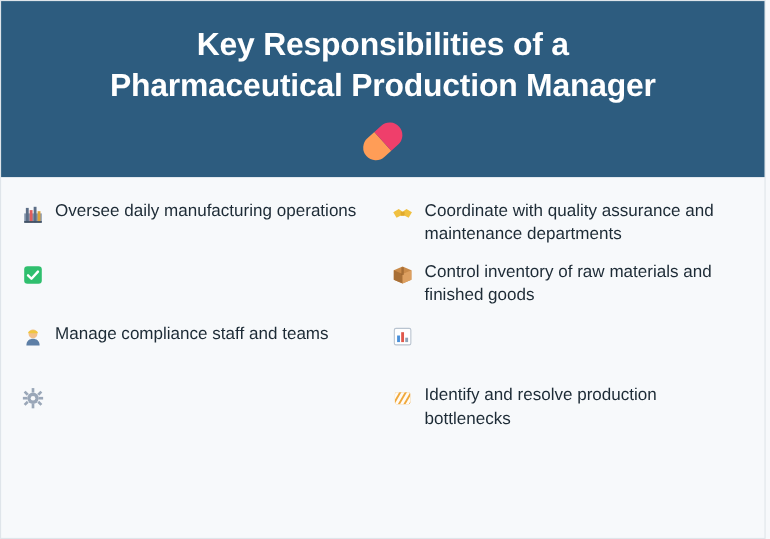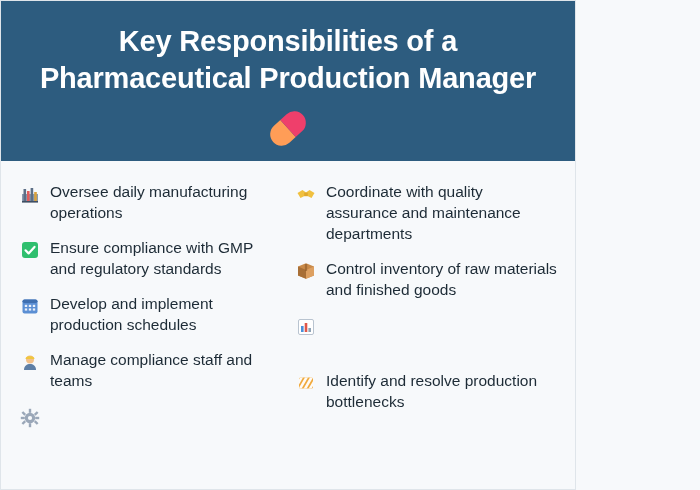--- a/index.html
+++ b/index.html
@@ -7,21 +7,21 @@
     padding: 0;
   }
   body {
     width: 700px;
     height: 490px;
     background: #f7f9fb;
     font-family: "Liberation Sans", sans-serif;
     overflow: hidden;
   }
   .infographic {
-    width: 576px;
+    width: 696px;
     height: 490px;
     box-sizing: border-box;
     background: #f7f9fb;
     border: 1px solid #dfe5ea;
     display: flex;
     flex-direction: column;
   }
   .header {
     background: #2d5c7f;
     padding: 22px 24px 16px 24px;
@@ -141,38 +141,22 @@
         <span class="item-text">Oversee daily manufacturing operations</span>
       </div>
 
       <div class="item">
         <span class="item-icon">
           <svg width="20" height="20" viewBox="0 0 20 20">
             <rect x="2" y="2" width="16" height="16" rx="3" fill="#2fbf6e"></rect>
             <path d="M5.5 10.3 L8.6 13.4 L14.5 6.9" stroke="#ffffff" stroke-width="2.2" fill="none" stroke-linecap="round" stroke-linejoin="round"></path>
           </svg>
         </span>
-        <span class="item-text">Ensure compliance with GMP and regulatory standards</span>
-      </div>
-
-      <div class="item">
-        <span class="item-icon">
-          <svg width="20" height="20" viewBox="0 0 20 20">
-            <rect x="2.5" y="3.5" width="15" height="14" rx="2" fill="#5b8fd4"></rect>
-            <rect x="2.5" y="3.5" width="15" height="3.6" rx="2" fill="#3f6fb0"></rect>
-            <rect x="4.8" y="8.8" width="2.4" height="2.2" fill="#eaf1fa"></rect>
-            <rect x="8.8" y="8.8" width="2.4" height="2.2" fill="#eaf1fa"></rect>
-            <rect x="12.8" y="8.8" width="2.4" height="2.2" fill="#eaf1fa"></rect>
-            <rect x="4.8" y="12.4" width="2.4" height="2.2" fill="#eaf1fa"></rect>
-            <rect x="8.8" y="12.4" width="2.4" height="2.2" fill="#eaf1fa"></rect>
-            <rect x="12.8" y="12.4" width="2.4" height="2.2" fill="#eaf1fa"></rect>
-          </svg>
-        </span>
-        <span class="item-text">Develop and implement production schedules</span>
-      </div>
+      </div>
+
 
       <div class="item">
         <span class="item-icon">
           <svg width="20" height="20" viewBox="0 0 20 20">
             <path d="M4 18 C4 13.8 7 12 10 12 C13 12 16 13.8 16 18 Z" fill="#5d7fa6"></path>
             <circle cx="10" cy="7.6" r="4" fill="#f2c08a"></circle>
             <path d="M5.6 6.2 C6.4 3.6 13.6 3.6 14.4 6.2 L14.4 7 L5.6 7 Z" fill="#f0c63f"></path>
           </svg>
         </span>
         <span class="item-text">Manage compliance staff and teams</span>

